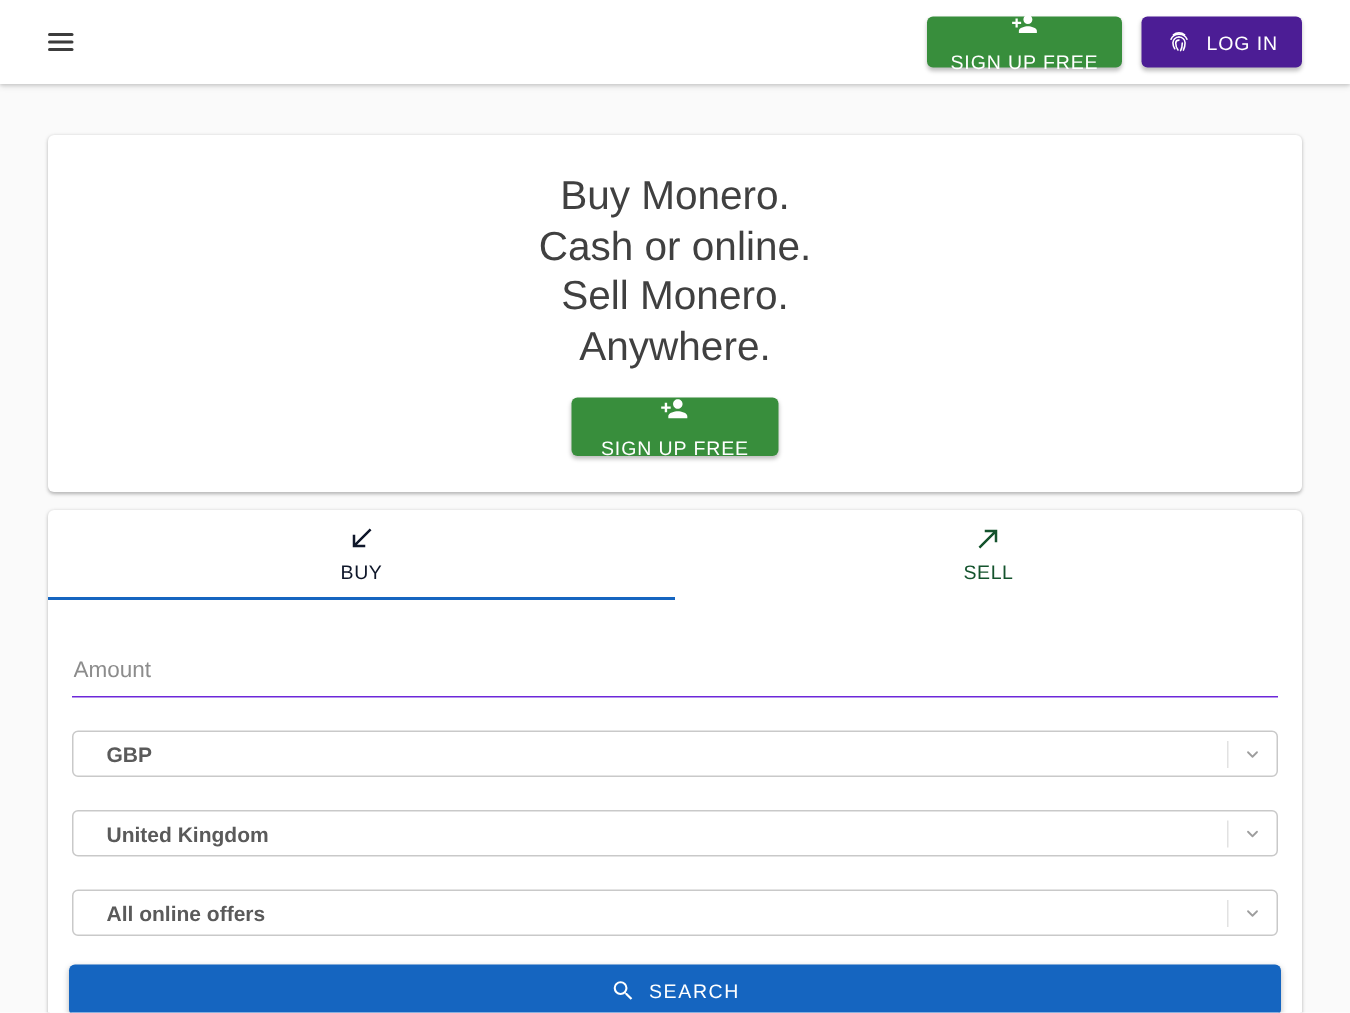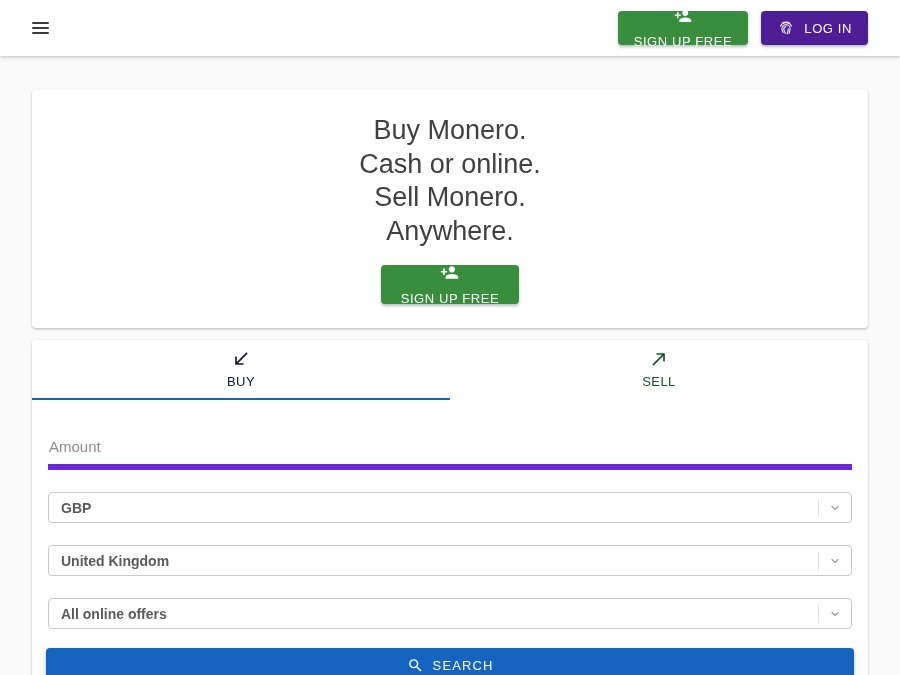--- a/index.html
+++ b/index.html
@@ -56,30 +56,30 @@
     flex:1; display:flex; flex-direction:column; align-items:center;
     justify-content:center; gap:5px; cursor:pointer; color:#14532d;
   }
   .tab.active { color:#0f172a; }
   .tab-label { font-size:13px; letter-spacing:.4px; }
   .tab-indicator { height:2px; width:50%; background:#1565c0; }
 
   .trade-form { padding:0 16px; }
   .amount-input {
     display:block; width:100%; margin-top:34px;
-    border:none; border-bottom:6px solid #6d28d9; background:transparent;
+    border:none; border-bottom:1px solid #6d28d9; background:transparent;
     font-family:inherit; font-size:15px; color:#333; padding:4px 1px 9px;
     outline:none;
   }
   .amount-input::placeholder { color:#8c8c8c; opacity:1; }
 
   .select {
     margin-top:22px; height:31px;
     border:1px solid #c9c9c9; border-radius:4px; background:#fff;
-    display:flex; align-items:center; padding-left:12px;
+    display:flex; align-items:center; padding-left:22px;
     color:#5a5a5a; font-weight:bold; font-size:14px; cursor:pointer;
   }
   .select .spacer { flex:1; }
   .select .divider { width:1px; height:18px; background:#e2e2e2; }
   .select .chev { width:32px; display:flex; align-items:center; justify-content:center; color:#9e9e9e; }
 
   .search-wrap { padding:19px 14px 0; }
   .search-btn {
     width:100%; height:34px;
     background:#1565c0; border:none; border-radius:4px; cursor:pointer;

